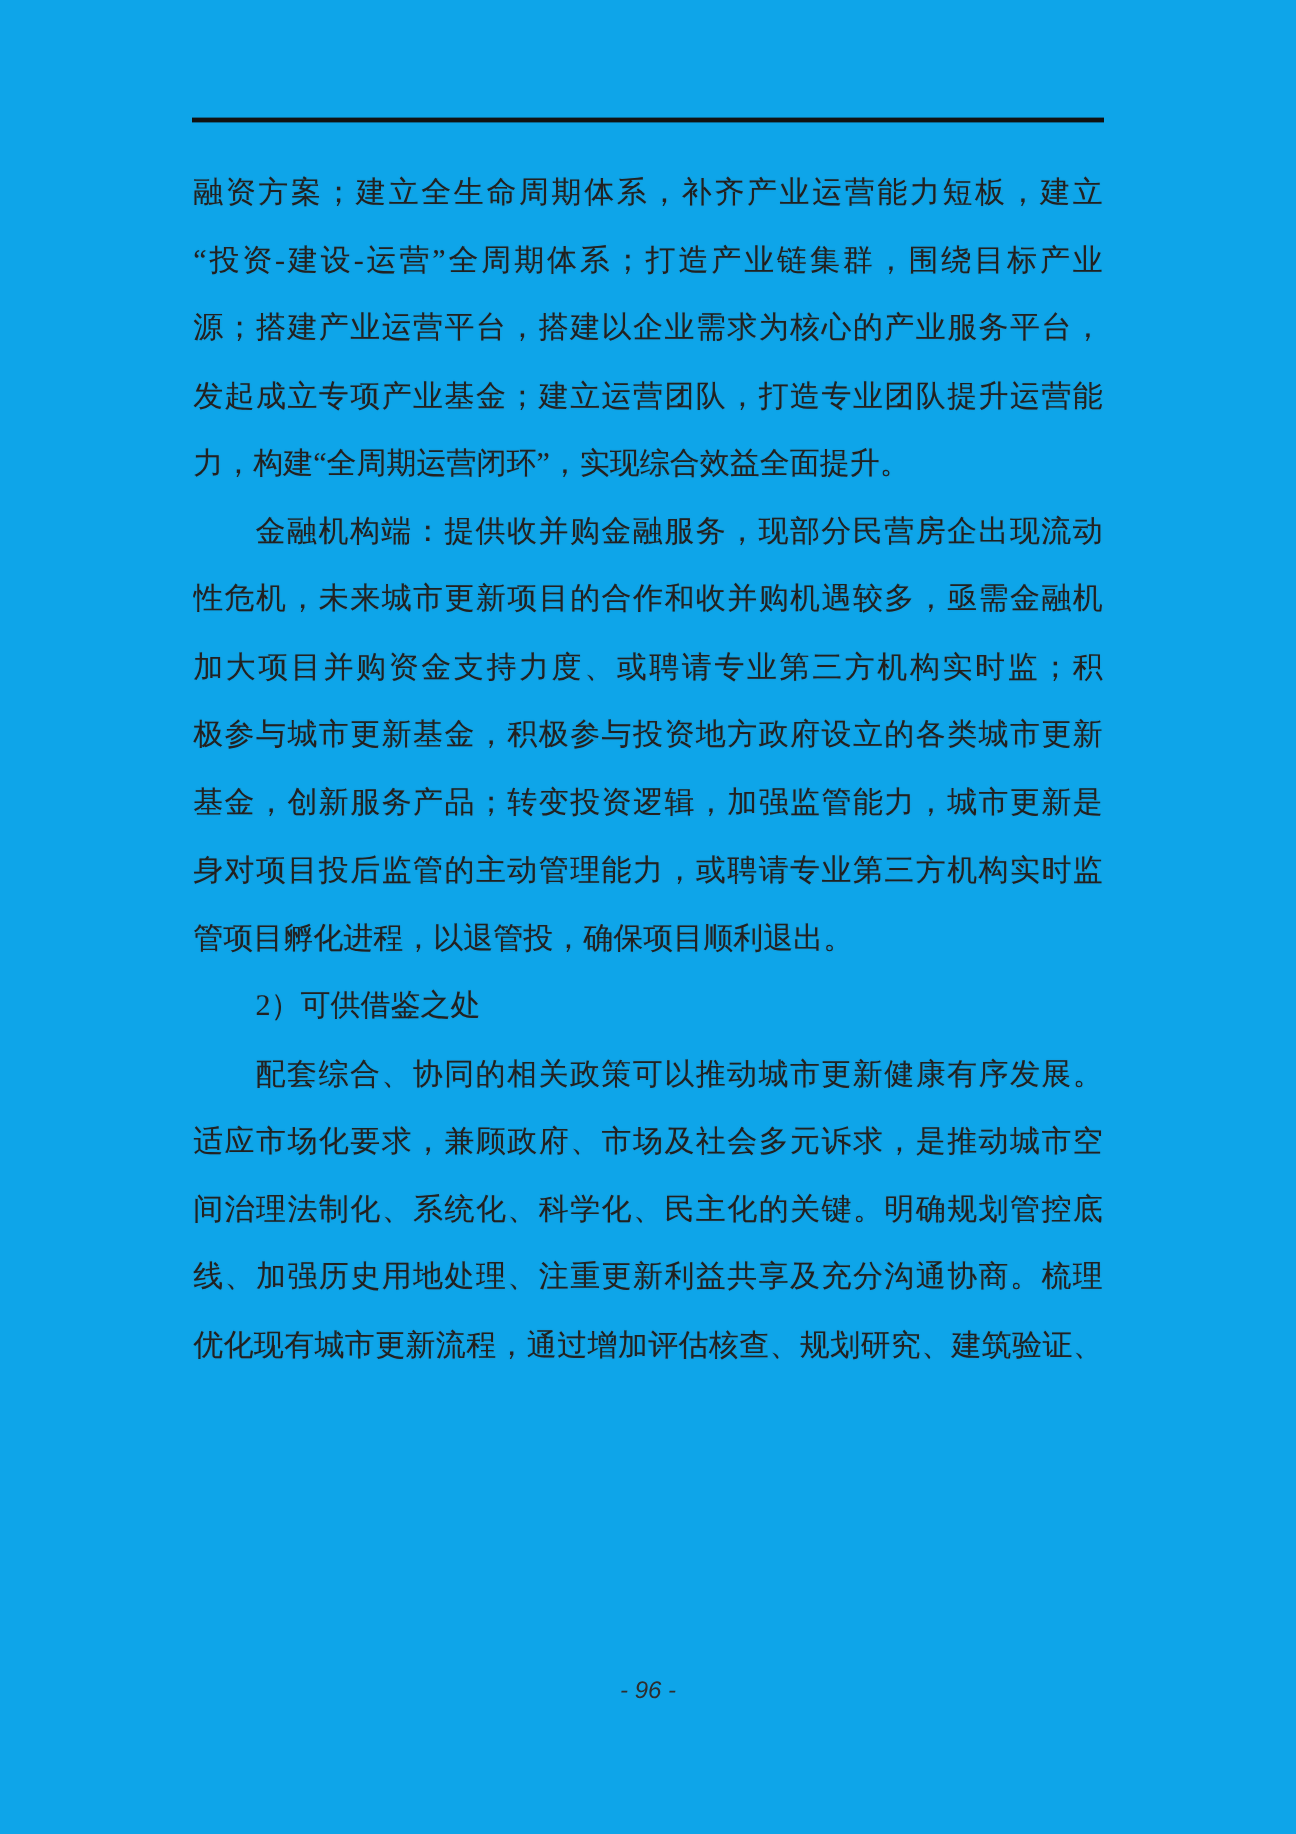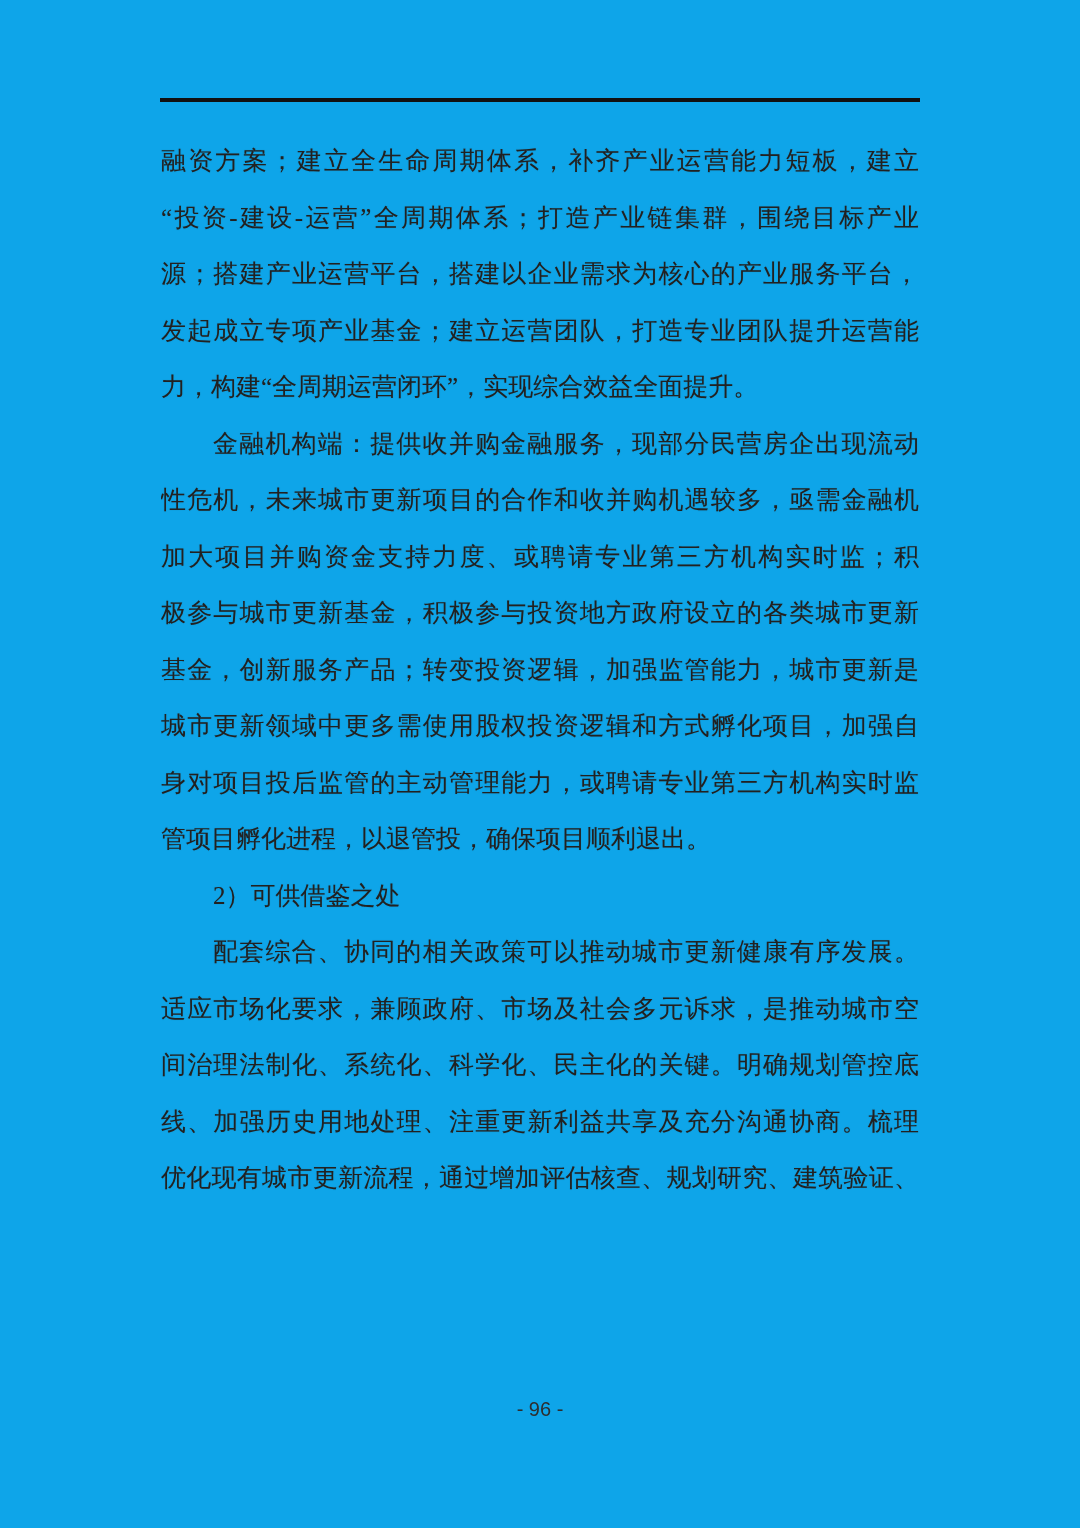--- a/index.html
+++ b/index.html
@@ -47,39 +47,39 @@
   }
   .page-number {
     position: absolute;
     top: 1398px;
     left: 0;
     width: 100%;
     text-align: center;
     font-size: 20px;
     color: #2e2e2e;
     font-family: "Liberation Sans", "DejaVu Sans", sans-serif;
+    font-style: italic;
   }
 </style>
 </head>
 <body>
 
 <div class="page">
   <div class="header-rule"></div>
   <div class="doc-body">
       <div class="line just">融资方案；建立全生命周期体系，补齐产业运营能力短板，建立</div>
       <div class="line just">“投资-建设-运营”全周期体系；打造产业链集群，围绕目标产业</div>
       <div class="line just">源；搭建产业运营平台，搭建以企业需求为核心的产业服务平台，</div>
       <div class="line just">发起成立专项产业基金；建立运营团队，打造专业团队提升运营能</div>
       <div class="line">力，构建“全周期运营闭环”，实现综合效益全面提升。</div>
       <div class="line indent just">金融机构端：提供收并购金融服务，现部分民营房企出现流动</div>
       <div class="line just">性危机，未来城市更新项目的合作和收并购机遇较多，亟需金融机</div>
       <div class="line just">加大项目并购资金支持力度、或聘请专业第三方机构实时监；积</div>
       <div class="line just">极参与城市更新基金，积极参与投资地方政府设立的各类城市更新</div>
       <div class="line just">基金，创新服务产品；转变投资逻辑，加强监管能力，城市更新是</div>
-      <div class="line just">城市更新领域中更多需使用股权投资逻辑和方式孵化项目，加强自</div>
       <div class="line just">身对项目投后监管的主动管理能力，或聘请专业第三方机构实时监</div>
       <div class="line">管项目孵化进程，以退管投，确保项目顺利退出。</div>
       <div class="line indent">2）可供借鉴之处</div>
       <div class="line indent just">配套综合、协同的相关政策可以推动城市更新健康有序发展。</div>
       <div class="line just">适应市场化要求，兼顾政府、市场及社会多元诉求，是推动城市空</div>
       <div class="line just">间治理法制化、系统化、科学化、民主化的关键。明确规划管控底</div>
       <div class="line just">线、加强历史用地处理、注重更新利益共享及充分沟通协商。梳理</div>
       <div class="line just">优化现有城市更新流程，通过增加评估核查、规划研究、建筑验证、</div>
     </div>
   <div class="page-number">- 96 -</div>

